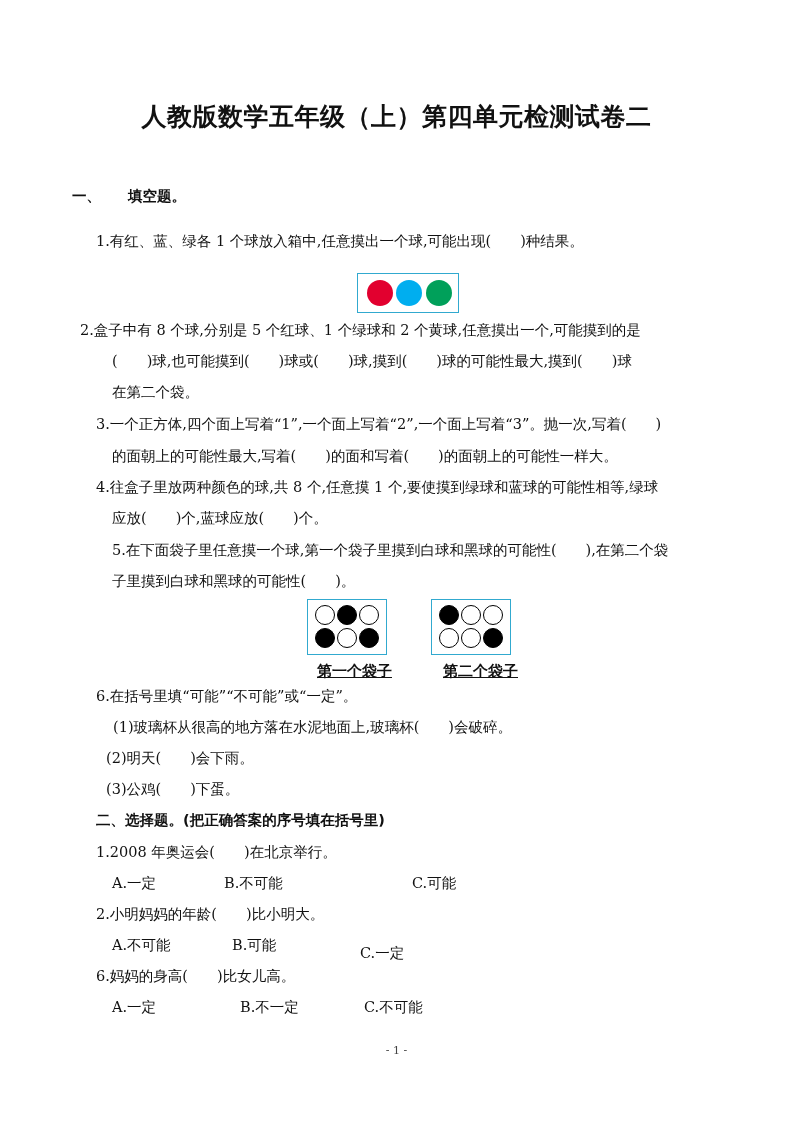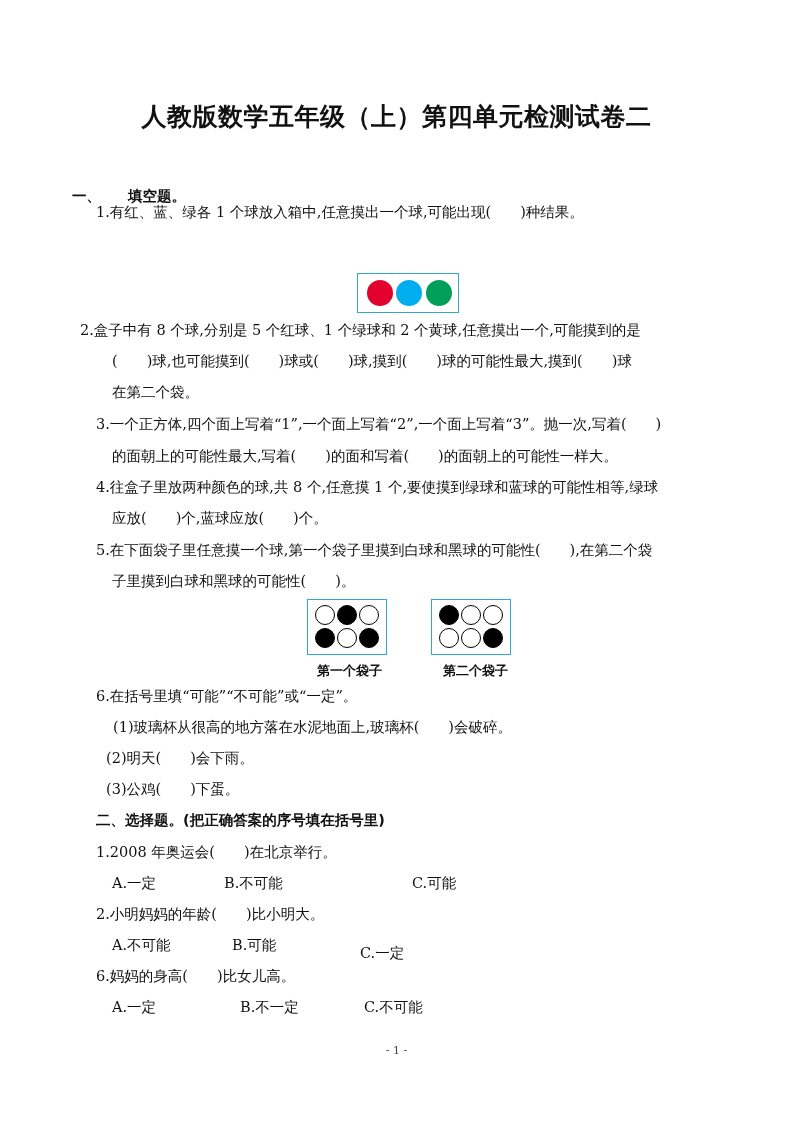--- a/index.html
+++ b/index.html
@@ -9,51 +9,51 @@
                   font-family: "DejaVu Sans", "Liberation Sans", sans-serif; font-weight: bold;
                   font-size: 25px; letter-spacing: 0.5px; }
     .line { position: absolute; font-size: 14.5px; white-space: nowrap; line-height: 20px; }
     .section { font-family: "DejaVu Sans", "Liberation Sans", sans-serif; font-weight: bold; font-size: 14.5px; }
     .sec-num { display: inline-block; width: 56px; }
     .figure-box { position: absolute; border: 1.5px solid #31a9cf; box-sizing: border-box; background: #fff; }
     .ball { position: absolute; border-radius: 50%; box-sizing: border-box; }
     .ball.outline { border: 1.6px solid #000; background: #fff; }
     .ball.filled { background: #000; border: 1.6px solid #000; }
     .bag-label { position: absolute; font-family: "DejaVu Sans", "Liberation Sans", sans-serif;
-                 font-size: 13px; font-weight: bold; }
+                 font-size: 15px; font-weight: bold; text-decoration: underline; }
     .page-num { position: absolute; top: 1044px; left: 0; width: 793px; text-align: center; font-size: 11px; color: #444; }
   </style>
 </head>
 <body>
 
 <div class="page-title">人教版数学五年级（上）第四单元检测试卷二</div>
 
 <div class="line section" style="top:186px; left:72px;">
   <span class="sec-num">一、</span><span>填空题。</span>
 </div>
 
-<div class="line" style="top:202px; left:96px;text-align:center;">1.有红、蓝、绿各 1 个球放入箱中,任意摸出一个球,可能出现(　　)种结果。</div>
+<div class="line" style="top:231px; left:96px;text-align:center;">1.有红、蓝、绿各 1 个球放入箱中,任意摸出一个球,可能出现(　　)种结果。</div>
 
 <div class="figure-box" style="left:357px; top:273px; width:102px; height:40px;">
   <div class="ball" style="left:9px; top:6px; width:26px; height:26px; background:#e2002f;"></div>
   <div class="ball" style="left:38px; top:6px; width:26px; height:26px; background:#00aeef;"></div>
   <div class="ball" style="left:68px; top:6px; width:26px; height:26px; background:#00a05a;"></div>
 </div>
 
 <div class="line" style="top:320px; left:80px;">2.盒子中有 8 个球,分别是 5 个红球、1 个绿球和 2 个黄球,任意摸出一个,可能摸到的是</div>
 <div class="line" style="top:351px; left:112px;text-align:right;">(　　)球,也可能摸到(　　)球或(　　)球,摸到(　　)球的可能性最大,摸到(　　)球</div>
 <div class="line" style="top:382px; left:112px;">在第二个袋。</div>
 
 <div class="line" style="top:414px; left:96px;">3.一个正方体,四个面上写着“1”,一个面上写着“2”,一个面上写着“3”。抛一次,写着(　　)</div>
 <div class="line" style="top:446px; left:112px;">的面朝上的可能性最大,写着(　　)的面和写着(　　)的面朝上的可能性一样大。</div>
 
 <div class="line" style="top:477px; left:96px;">4.往盒子里放两种颜色的球,共 8 个,任意摸 1 个,要使摸到绿球和蓝球的可能性相等,绿球</div>
 <div class="line" style="top:508px; left:112px;">应放(　　)个,蓝球应放(　　)个。</div>
 
-<div class="line" style="top:540px; left:96px;">5.在下面袋子里任意摸一个球,第一个袋子里摸到白球和黑球的可能性(　　),在第二个袋</div>
+<div class="line" style="top:540px; left:112px;">5.在下面袋子里任意摸一个球,第一个袋子里摸到白球和黑球的可能性(　　),在第二个袋</div>
 <div class="line" style="top:571px; left:112px;">子里摸到白球和黑球的可能性(　　)。</div>
 
 <div class="figure-box" style="left:307px; top:599px; width:80px; height:56px;">
   <div class="ball outline" style="left:7px;  top:5px;  width:20px; height:20px;"></div>
   <div class="ball filled" style="left:29px; top:5px;  width:20px; height:20px;"></div>
   <div class="ball outline" style="left:51px; top:5px;  width:20px; height:20px;"></div>
   <div class="ball filled" style="left:7px;  top:28px; width:20px; height:20px;"></div>
   <div class="ball outline" style="left:29px; top:28px; width:20px; height:20px;"></div>
   <div class="ball filled" style="left:51px; top:28px; width:20px; height:20px;"></div>
 </div>

